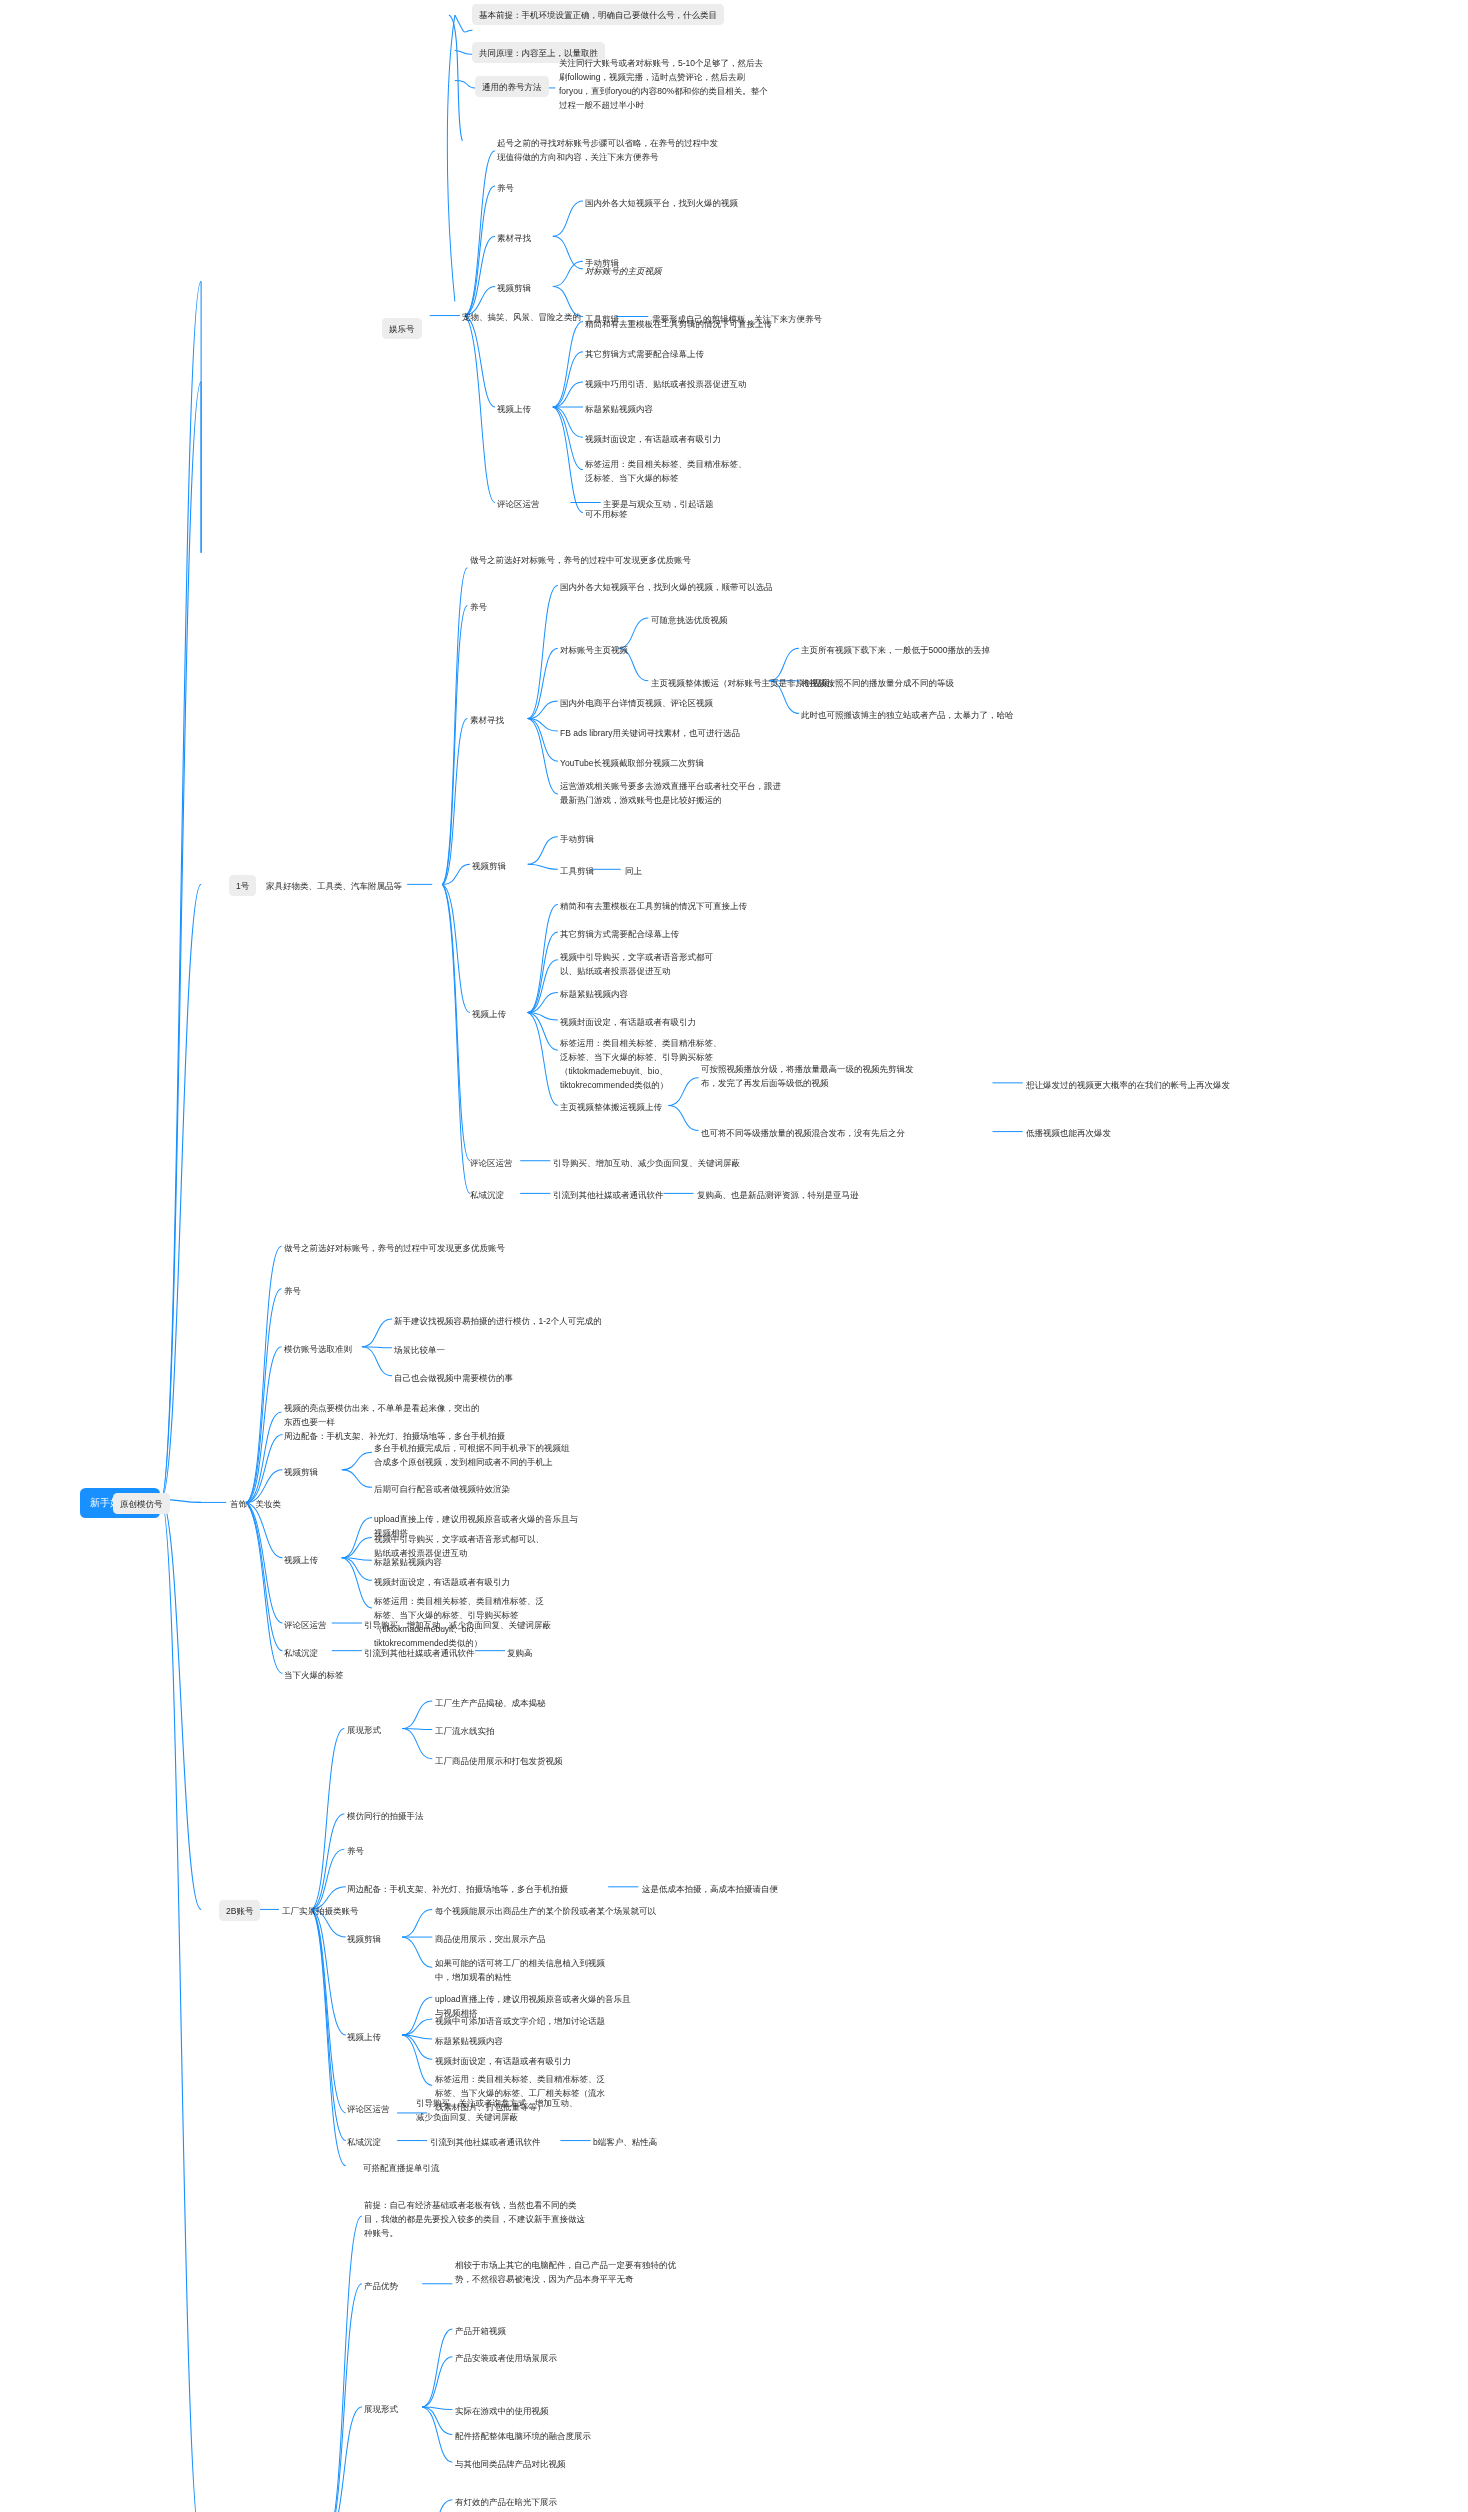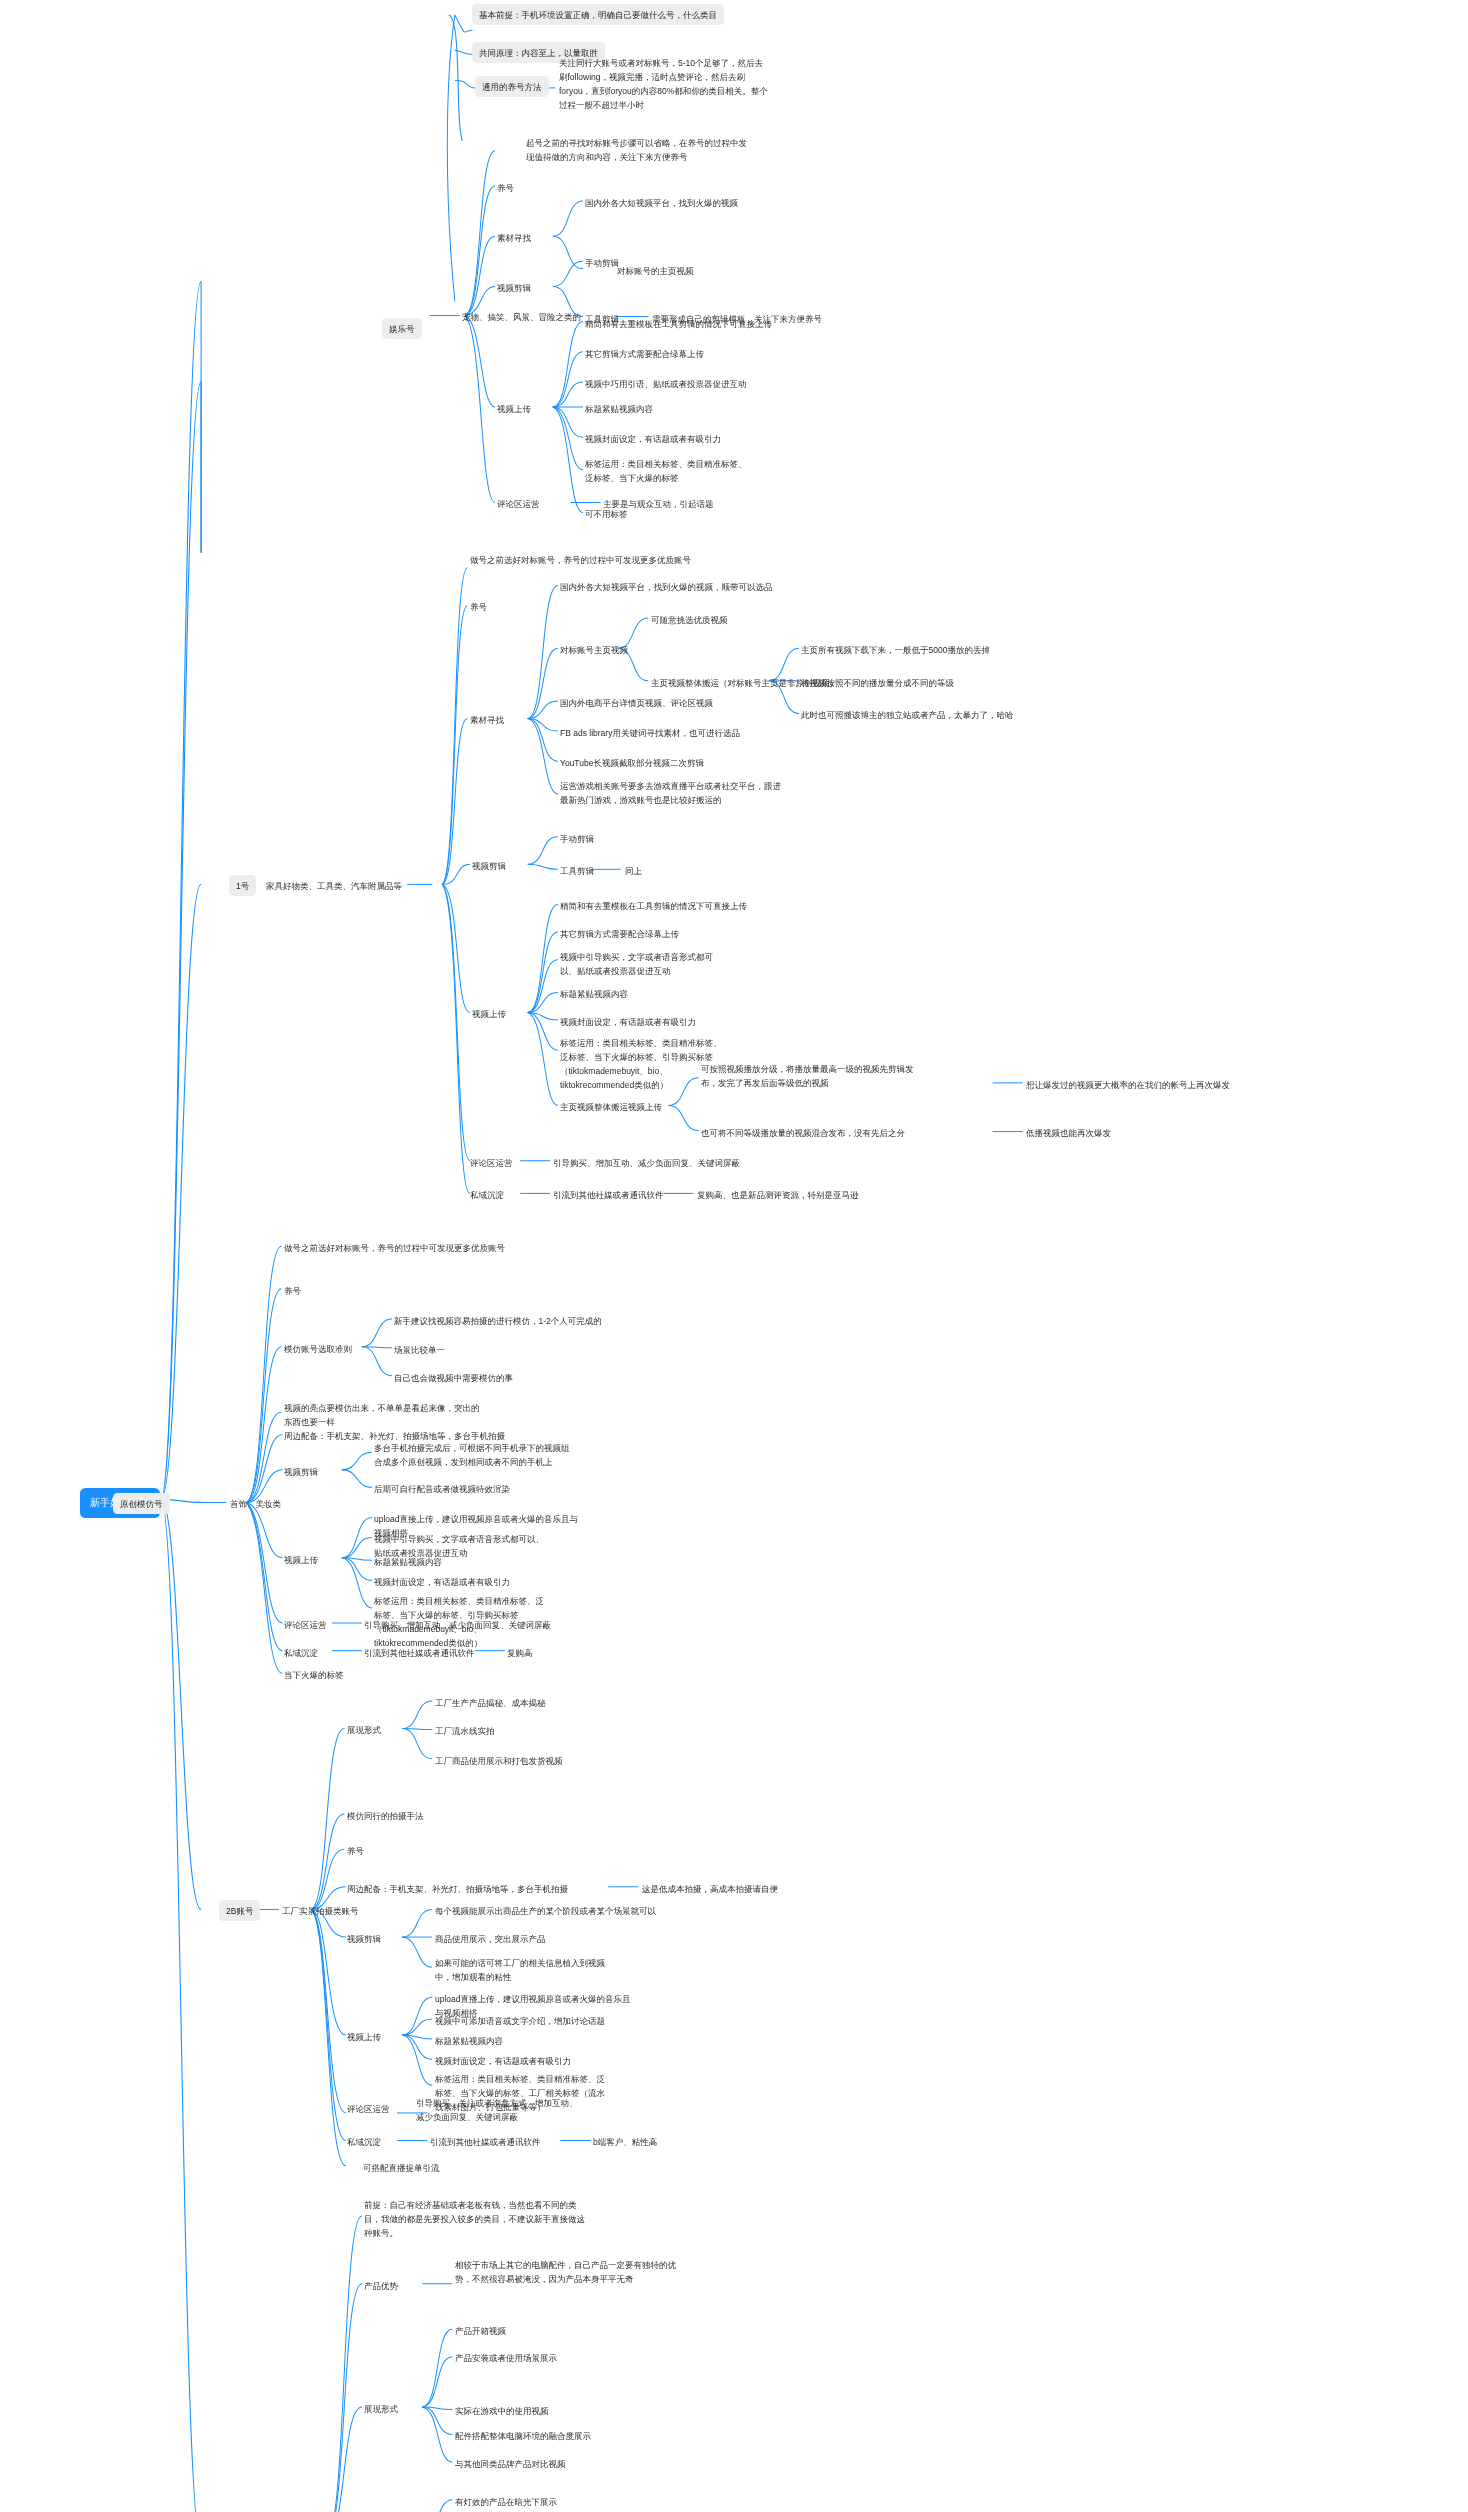--- a/index.html
+++ b/index.html
@@ -219,25 +219,25 @@
   <div class="node root" style="left:80px;top:1488px;">新手如何起号</div>
 
   <div class="node pill" style="left:472px;top:4px;max-width:281px;">基本前提：手机环境设置正确，明确自己要做什么号，什么类目</div>
   <div class="node pill" style="left:472px;top:42px;max-width:281px;">共同原理：内容至上，以量取胜</div>
   <div class="node pill" style="left:475px;top:76px;">通用的养号方法</div>
   <div class="node leaf" style="left:559px;top:55px;width:211px;">关注同行大账号或者对标账号，5-10个足够了，然后去刷following，视频完播，适时点赞评论，然后去刷foryou，直到foryou的内容80%都和你的类目相关。整个过程一般不超过半小时</div>
 
   <div class="node pill" style="left:382px;top:306px;margin-top:12px;">娱乐号</div>
   <div class="node leaf" style="left:462px;top:309px;">宠物、搞笑、风景、冒险之类的</div>
 
-  <div class="node leaf" style="left:497px;top:135px;width:221px;margin-left:29px;">起号之前的寻找对标账号步骤可以省略，在养号的过程中发现值得做的方向和内容，关注下来方便养号</div>
+  <div class="node leaf" style="left:497px;top:135px;width:221px;">起号之前的寻找对标账号步骤可以省略，在养号的过程中发现值得做的方向和内容，关注下来方便养号</div>
   <div class="node leaf" style="left:497px;top:180px;">养号</div>
   <div class="node leaf" style="left:497px;top:230px;">素材寻找</div>
   <div class="node leaf" style="left:585px;top:195px;">国内外各大短视频平台，找到火爆的视频</div>
-  <div class="node leaf" style="left:617px;top:263px;">对标账号的主页视频</div>
+  <div class="node leaf" style="left:585px;top:263px;font-style:italic;">对标账号的主页视频</div>
 
   <div class="node leaf" style="left:497px;top:280px;">视频剪辑</div>
   <div class="node leaf" style="left:585px;top:255px;">手动剪辑</div>
   <div class="node leaf" style="left:585px;top:311px;">工具剪辑</div>
   <div class="node leaf" style="left:652px;top:311px;width:201px;">需要形成自己的剪辑模板，关注下来方便养号</div>
 
   <div class="node leaf" style="left:497px;top:401px;">视频上传</div>
   <div class="node leaf" style="left:585px;top:316px;">精简和有去重模板在工具剪辑的情况下可直接上传</div>
   <div class="node leaf" style="left:585px;top:346px;">其它剪辑方式需要配合绿幕上传</div>
   <div class="node leaf" style="left:585px;top:376px;">视频中巧用引语、贴纸或者投票器促进互动</div>

